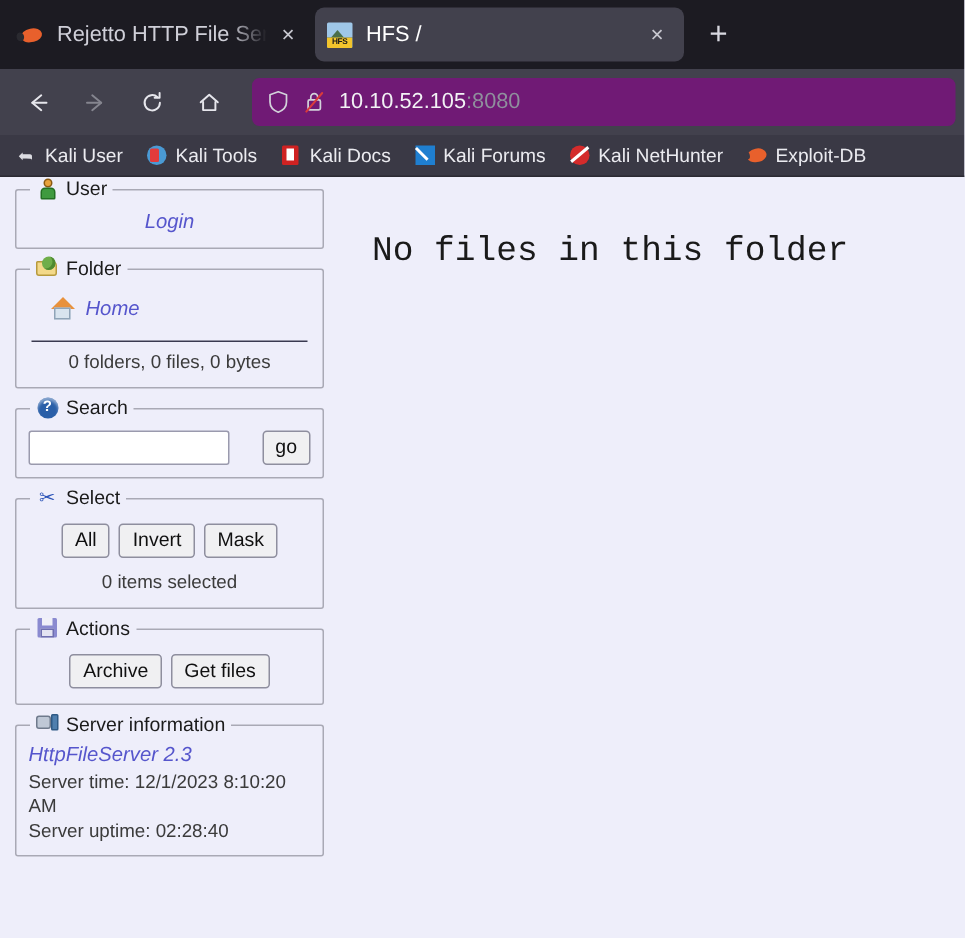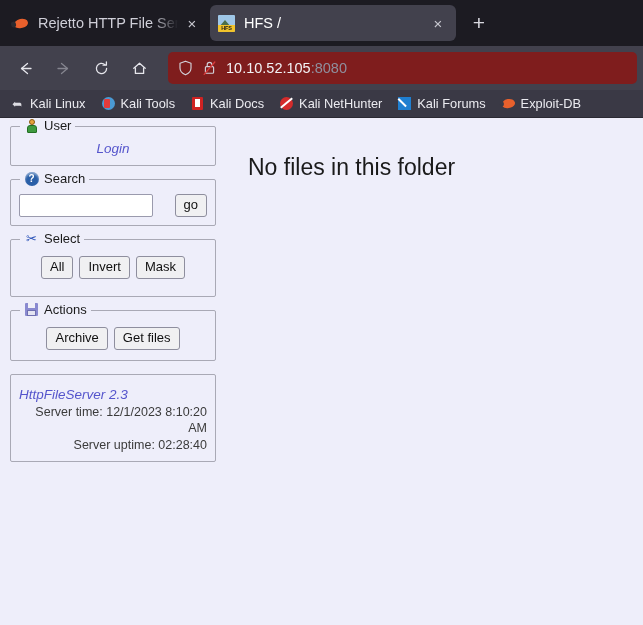--- a/index.html
+++ b/index.html
@@ -130,21 +130,21 @@
   .nav-btn {
     width: 32px; height: 32px;
     display: flex; align-items: center; justify-content: center;
     border-radius: 4px;
     margin: 0 3px;
   }
   .nav-btn svg { display:block; }
   .urlbar {
     flex: 1 1 auto;
     height: 32px;
-    background: #7f1d1d;
+    background: #701a75;
     border-radius: 5px;
     margin-left: 10px;
     display: flex;
     align-items: center;
     padding: 0 10px;
     min-width: 0;
   }
   .urlbar .ico { margin-right: 9px; display:flex; align-items:center; flex:0 0 auto;}
   .url-text {
     font-size: 14.5px;
@@ -317,35 +317,35 @@
   }
   .btn-row {
     display: flex;
     justify-content: center;
     gap: 6px;
     padding: 10px 0 9px 0;
   }
   .select-stat, .srv-line {
     font-size: 12.5px;
     color: #3b3b3b;
-    text-align: right;
   }
   .select-stat { text-align:center; padding-bottom:2px; }
 
   .srv-body { text-align: left; padding-top: 4px; }
   .srv-body a.link { font-size: 13.5px; }
   .srv-line { line-height: 1.28; padding-top: 1px; }
 
   .main {
     flex: 1 1 auto;
     padding: 36px 0 0 24px;
   }
   .nofiles {
     font-size: 23px;
     color: #1a1a1a;
+    font-family: Liberation Mono, monospace;
   }
 </style>
 </head>
 <body>
 
 <div class="tabbar">
   <div class="tab inactive">
     <span class="favicon">
         <span class="bug-ico"></span>
       </span>
@@ -404,45 +404,45 @@
     </span>
     <span class="url-text"><span>10.10.52.105</span><span class="port">:8080</span></span>
   </div>
 </div>
 
 <div class="bookmarks">
   <div class="bm">
     <span class="bmico">
         <span class="ico-dragon">➦</span>
       </span>
-    <span>Kali Linux</span>
+    <span>Kali User</span>
   </div>
   <div class="bm">
     <span class="bmico">
         <span class="ico-tools"></span>
       </span>
     <span>Kali Tools</span>
   </div>
   <div class="bm">
     <span class="bmico">
         <span class="ico-docs"></span>
       </span>
     <span>Kali Docs</span>
   </div>
   <div class="bm">
     <span class="bmico">
-        <span class="ico-nethunter"></span>
-      </span>
-    <span>Kali NetHunter</span>
+        <span class="ico-forums"></span>
+      </span>
+    <span>Kali Forums</span>
   </div>
   <div class="bm">
     <span class="bmico">
-        <span class="ico-forums"></span>
-      </span>
-    <span>Kali Forums</span>
+        <span class="ico-nethunter"></span>
+      </span>
+    <span>Kali NetHunter</span>
   </div>
   <div class="bm">
     <span class="bmico">
         <span class="ico-exploit"></span>
       </span>
     <span>Exploit-DB</span>
   </div>
 </div>
 
 <div class="page">
@@ -454,20 +454,34 @@
         <span class="lico">
             <span class="ico-user"></span>
           </span>
         <span>User</span>
       </div>
       <div class="fs-body">
         <a class="link" href="#">Login</a>
       </div>
     </div>
 
+    <div class="fieldset">
+      <div class="legend">
+        <span class="lico">
+            <span class="ico-folder"></span>
+          </span>
+        <span>Folder</span>
+      </div>
+      <div class="home-row">
+        <span class="ico-home"></span>
+        <a class="link" href="#">Home</a>
+      </div>
+      <div class="hr-line"></div>
+      <div class="stat">0 folders, 0 files, 0 bytes</div>
+    </div>
 
     <div class="fieldset">
       <div class="legend">
         <span class="lico">
             <span class="ico-help"></span>
           </span>
         <span>Search</span>
       </div>
       <div class="search-row">
         <input class="txt" type="text" placeholder="" style="">
@@ -480,36 +494,43 @@
         <span class="lico">
             <span class="ico-scissors">✂</span>
           </span>
         <span>Select</span>
       </div>
       <div class="btn-row">
         <button class="btn">All</button>
         <button class="btn">Invert</button>
         <button class="btn">Mask</button>
       </div>
+      <div class="select-stat">0 items selected</div>
     </div>
 
     <div class="fieldset">
       <div class="legend">
         <span class="lico">
             <span class="ico-save"></span>
           </span>
         <span>Actions</span>
       </div>
       <div class="btn-row" style="padding-bottom:2px;">
         <button class="btn">Archive</button>
         <button class="btn">Get files</button>
       </div>
     </div>
 
     <div class="fieldset">
+      <div class="legend">
+        <span class="lico">
+            <span class="ico-server"></span>
+          </span>
+        <span>Server information</span>
+      </div>
       <div class="srv-body">
         <a class="link" href="#">HttpFileServer 2.3</a>
         <div class="srv-line">Server time: 12/1/2023 8:10:20 AM</div>
         <div class="srv-line">Server uptime: 02:28:40</div>
       </div>
     </div>
 
   </div>
 
   <div class="main">

